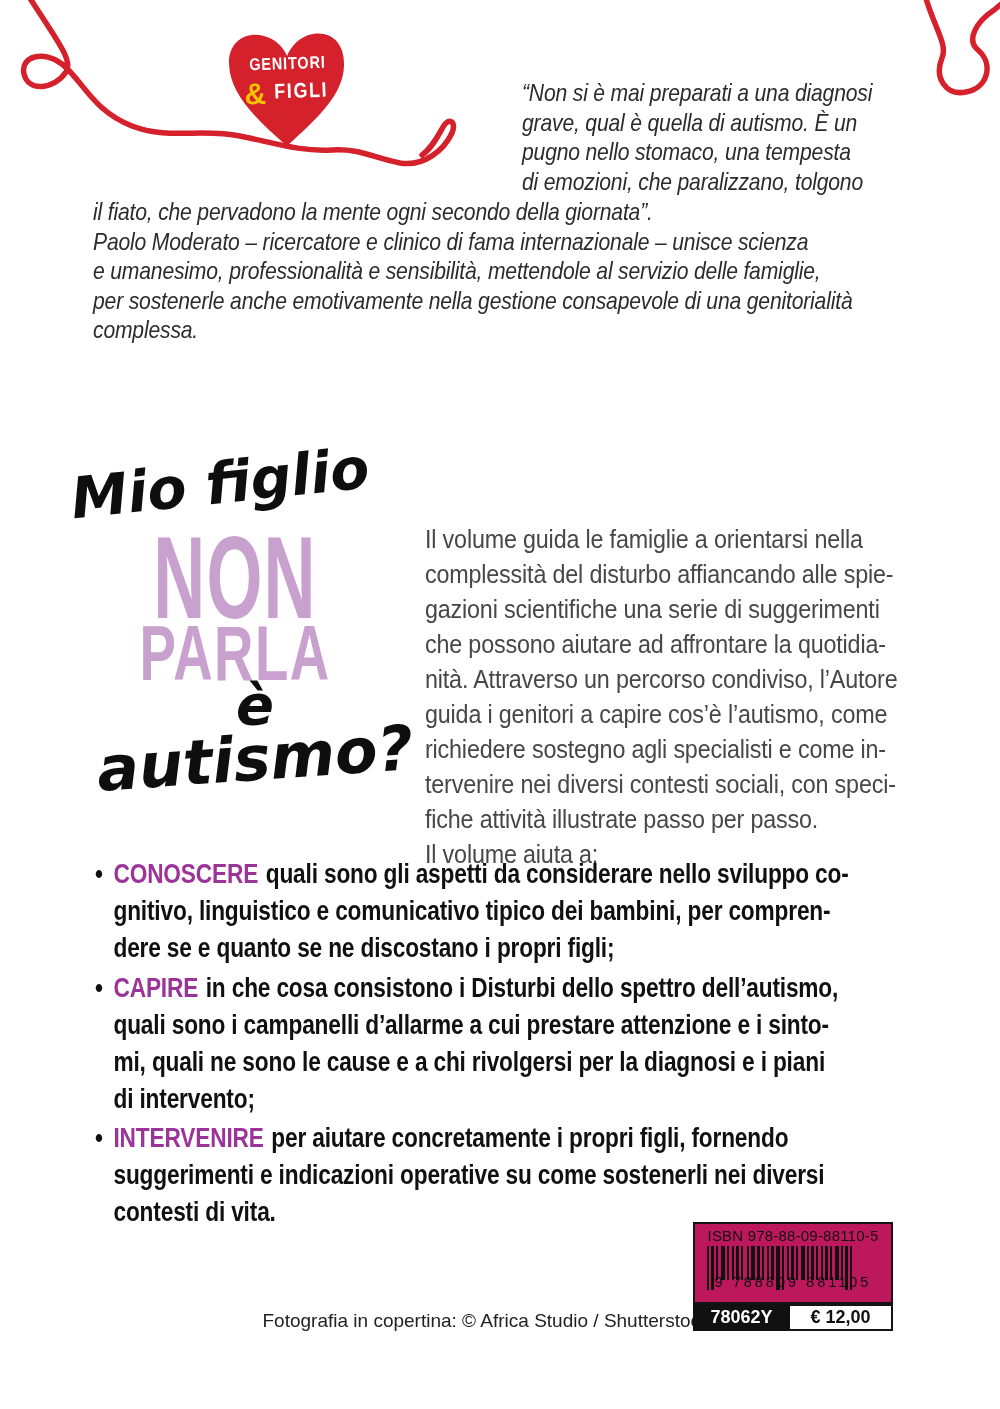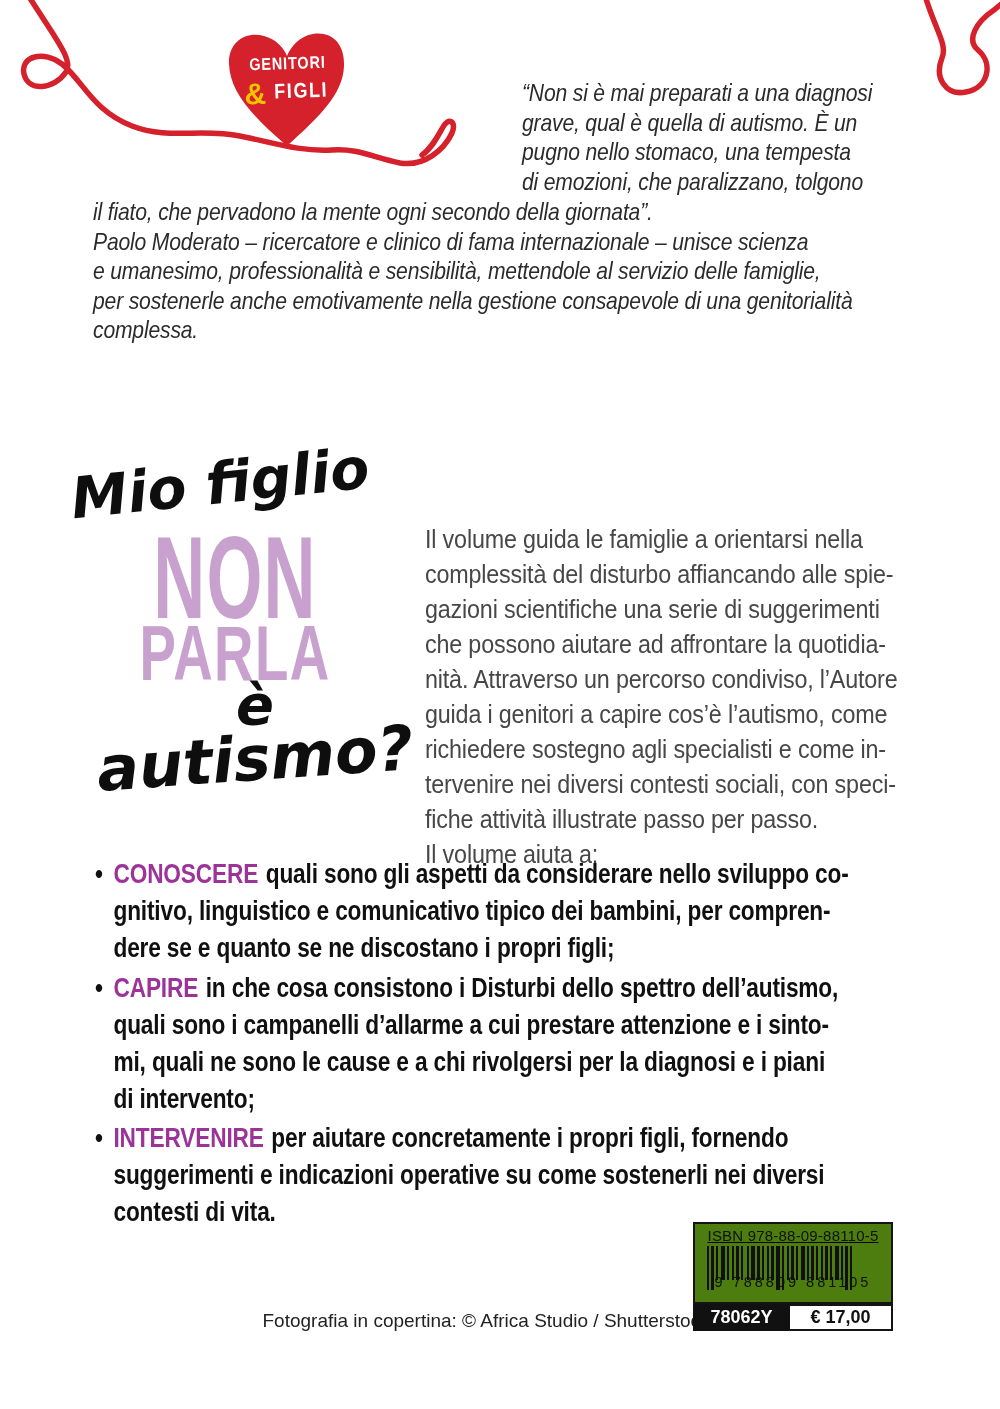--- a/index.html
+++ b/index.html
@@ -68,22 +68,22 @@
     left:95px;width:1030px;color:#101010;font-size:27px;font-weight:bold;
     line-height:37px;padding-left:22px;box-sizing:border-box;
     transform:scaleX(.84);transform-origin:0 0;letter-spacing:-.2px;
   }
   .bullet .dot{position:absolute;left:0;top:0;}
   .bullet .kw{color:var(--keyword_purple);margin-right:9px;}
   .b1{top:856px;} .b2{top:970px;} .b3{top:1120px;}
 
   
   .isbn-box{
-    left:693px;top:1222px;width:200px;height:82px;background:#4d7c0f;
-    border:2px solid #141414;box-sizing:border-box;text-align:center;z-index:2;text-decoration:underline;
+    left:693px;top:1222px;width:200px;height:82px;background:#be185d;
+    border:2px solid #141414;box-sizing:border-box;text-align:center;z-index:2;
   }
   .isbn-label{font-size:15px;color:#111;margin-top:3px;letter-spacing:.2px;}
   .bars{position:relative;height:46px;margin:2px 12px 0 12px;text-align:left;font-size:0;}
   .bars i{display:inline-block;background:#111;vertical-align:top;}
   .digits{
     position:absolute;left:0;bottom:2px;width:100%;text-align:center;
     font-size:14.5px;color:#111;letter-spacing:3px;background:transparent;
   }
   .price-row{left:693px;top:1304px;width:200px;height:27px;display:flex;z-index:2;}
   .code-cell{
@@ -169,18 +169,18 @@
   </div>
 
   <div class="abs isbn-box">
     <div class="isbn-label">ISBN 978-88-09-88110-5</div>
     <div class="bars" id="bars">
       <i style="width: 2px; height: 44px; margin-right: 2px;"></i><i style="width: 3px; height: 44px; margin-right: 2px;"></i><i style="width: 2px; height: 34px; margin-right: 3px;"></i><i style="width: 4px; height: 34px; margin-right: 2px;"></i><i style="width: 2px; height: 34px; margin-right: 3px;"></i><i style="width: 2px; height: 34px; margin-right: 2px;"></i><i style="width: 3px; height: 34px; margin-right: 2px;"></i><i style="width: 2px; height: 34px; margin-right: 4px;"></i><i style="width: 2px; height: 34px; margin-right: 2px;"></i><i style="width: 4px; height: 34px; margin-right: 2px;"></i><i style="width: 3px; height: 34px; margin-right: 2px;"></i><i style="width: 2px; height: 34px; margin-right: 3px;"></i><i style="width: 2px; height: 34px; margin-right: 2px;"></i><i style="width: 3px; height: 34px; margin-right: 2px;"></i><i style="width: 4px; height: 44px; margin-right: 2px;"></i><i style="width: 2px; height: 44px; margin-right: 3px;"></i><i style="width: 2px; height: 34px; margin-right: 2px;"></i><i style="width: 3px; height: 34px; margin-right: 2px;"></i><i style="width: 2px; height: 34px; margin-right: 3px;"></i><i style="width: 4px; height: 34px; margin-right: 2px;"></i><i style="width: 2px; height: 34px; margin-right: 2px;"></i><i style="width: 3px; height: 34px; margin-right: 2px;"></i><i style="width: 2px; height: 34px; margin-right: 3px;"></i><i style="width: 2px; height: 34px; margin-right: 2px;"></i><i style="width: 3px; height: 34px; margin-right: 2px;"></i><i style="width: 2px; height: 34px; margin-right: 3px;"></i><i style="width: 4px; height: 34px; margin-right: 2px;"></i><i style="width: 2px; height: 34px; margin-right: 2px;"></i><i style="width: 3px; height: 44px; margin-right: 2px;"></i><i style="width: 2px; height: 44px; margin-right: 2px;"></i><div class="digits">9 788809 881105</div>
     </div>
   </div>
   <div class="abs price-row">
     <div class="code-cell">78062Y</div>
-    <div class="price-cell">€ 17,00</div>
+    <div class="price-cell">€ 12,00</div>
   </div>
 
   <div class="abs credit">Fotografia in copertina: © Africa Studio / Shutterstock</div>
 
 </div>
 
 </body></html>

